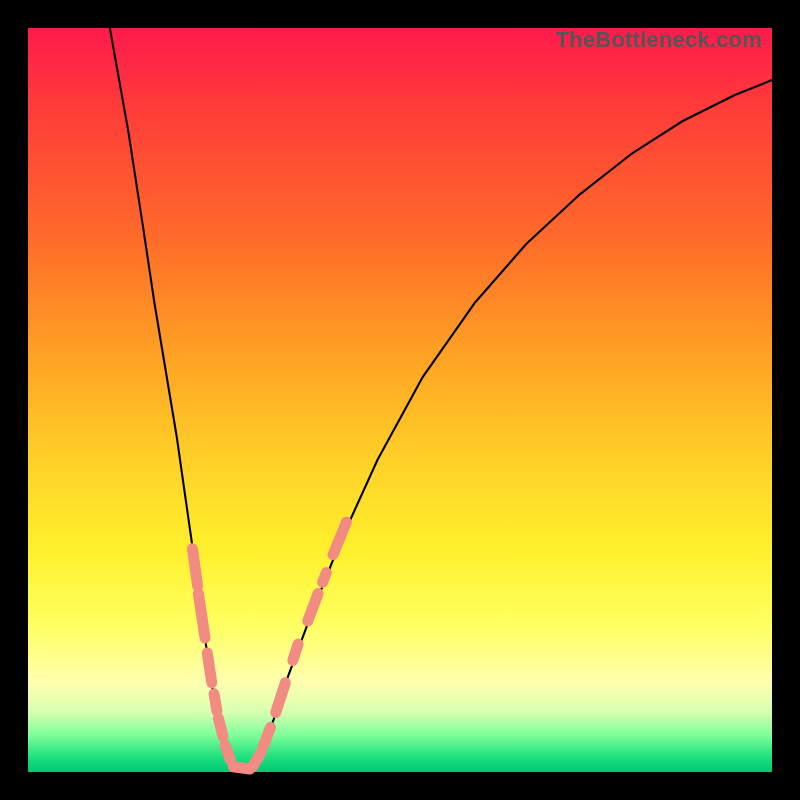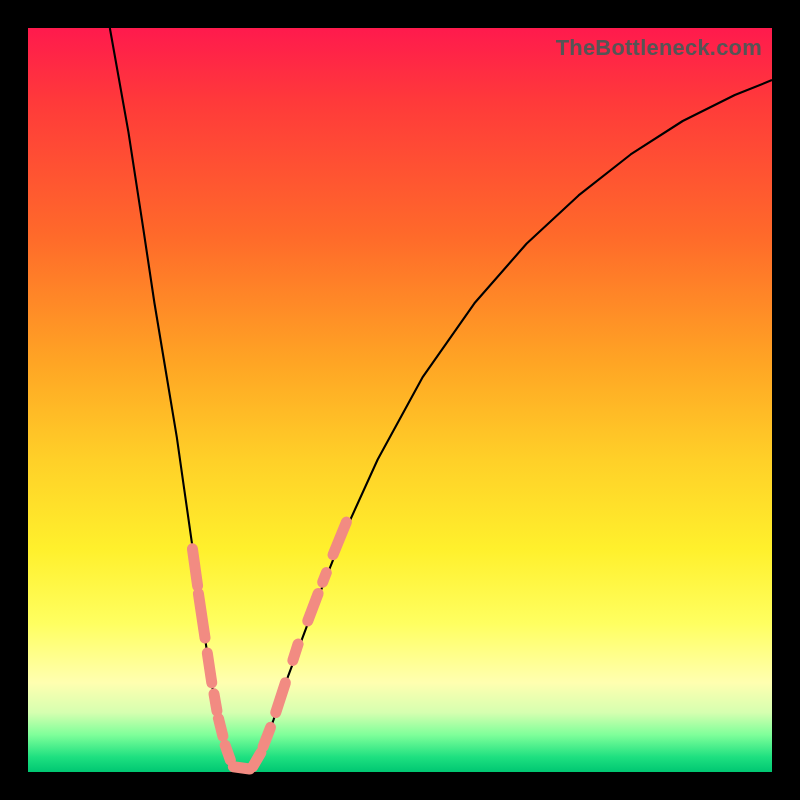--- a/index.html
+++ b/index.html
@@ -32,21 +32,21 @@
       #ffff60 80%,
       #ffffb0 88%,
       #d6ffb0 92%,
       #7fff9a 95%,
       #1ee080 98%,
       #00c772 100%
     );
   }
   .watermark {
     position: absolute;
-    top: 8px;
+    top: 0;
     right: 10px;
     font: 600 22px/1.1 Arial, Helvetica, sans-serif;
     color: #555;
     letter-spacing: 0.2px;
     user-select: none;
     text-align: right;
   }
   svg.curve {
     position: absolute;
     inset: 0;

